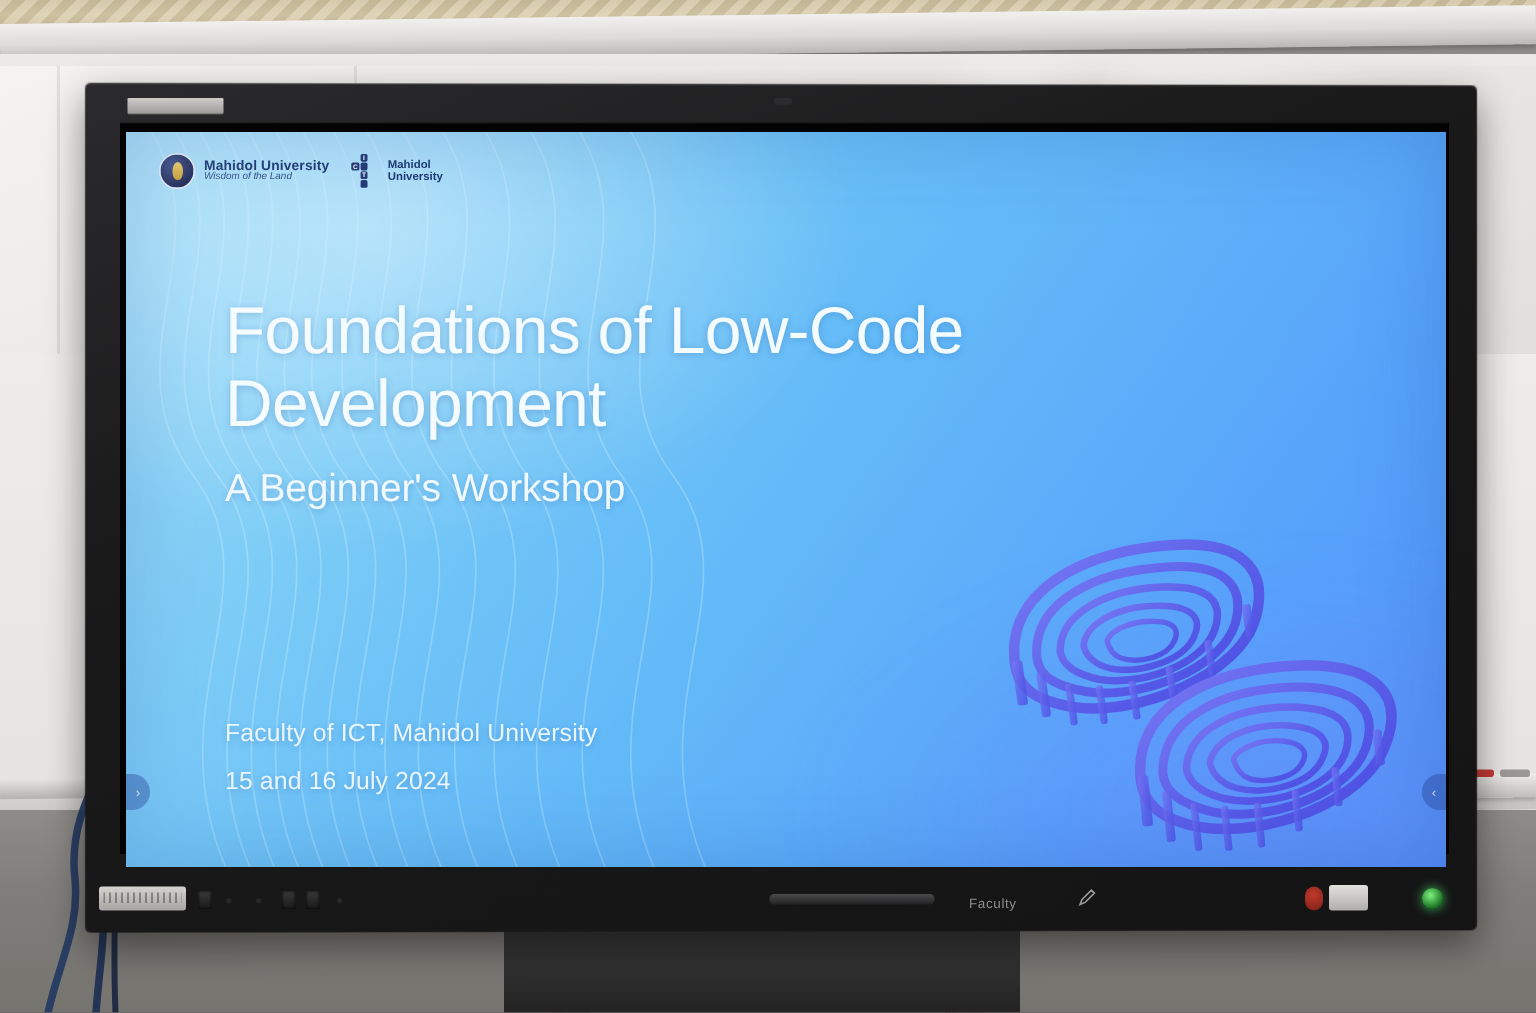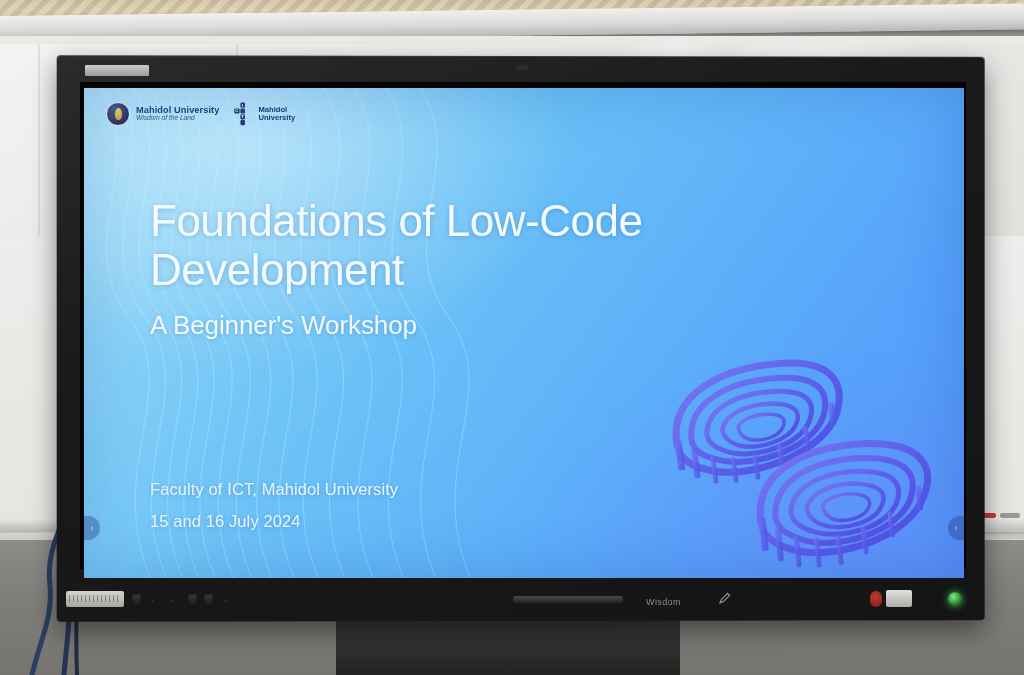--- a/index.html
+++ b/index.html
@@ -189,21 +189,21 @@
 
     <div class="bz-plate"></div>
     <div class="bz-port" style="left:74px"></div>
     <div class="bz-dot" style="left:92px"></div>
     <div class="bz-dot" style="left:112px"></div>
     <div class="bz-port" style="left:130px"></div>
     <div class="bz-port" style="left:146px"></div>
     <div class="bz-dot" style="left:166px"></div>
     <div class="bz-bar"></div>
 
-    <div class="bz-brand" style="left:588px">Wisdom</div>
+    <div class="bz-brand" style="left:588px">Faculty</div>
 
     <div class="bz-pen" style="left:660px">
       <svg width="14" height="14" viewBox="0 0 14 14">
         <path d="M2 12 L3.4 8.6 L9.6 2.4 L11.6 4.4 L5.4 10.6 Z" fill="none" stroke="#9a9a9c" stroke-width="1.1"></path>
       </svg>
     </div>
 
     <div class="bz-ir"></div>
     <div class="bz-remote"></div>
     <div class="bz-power"></div>

